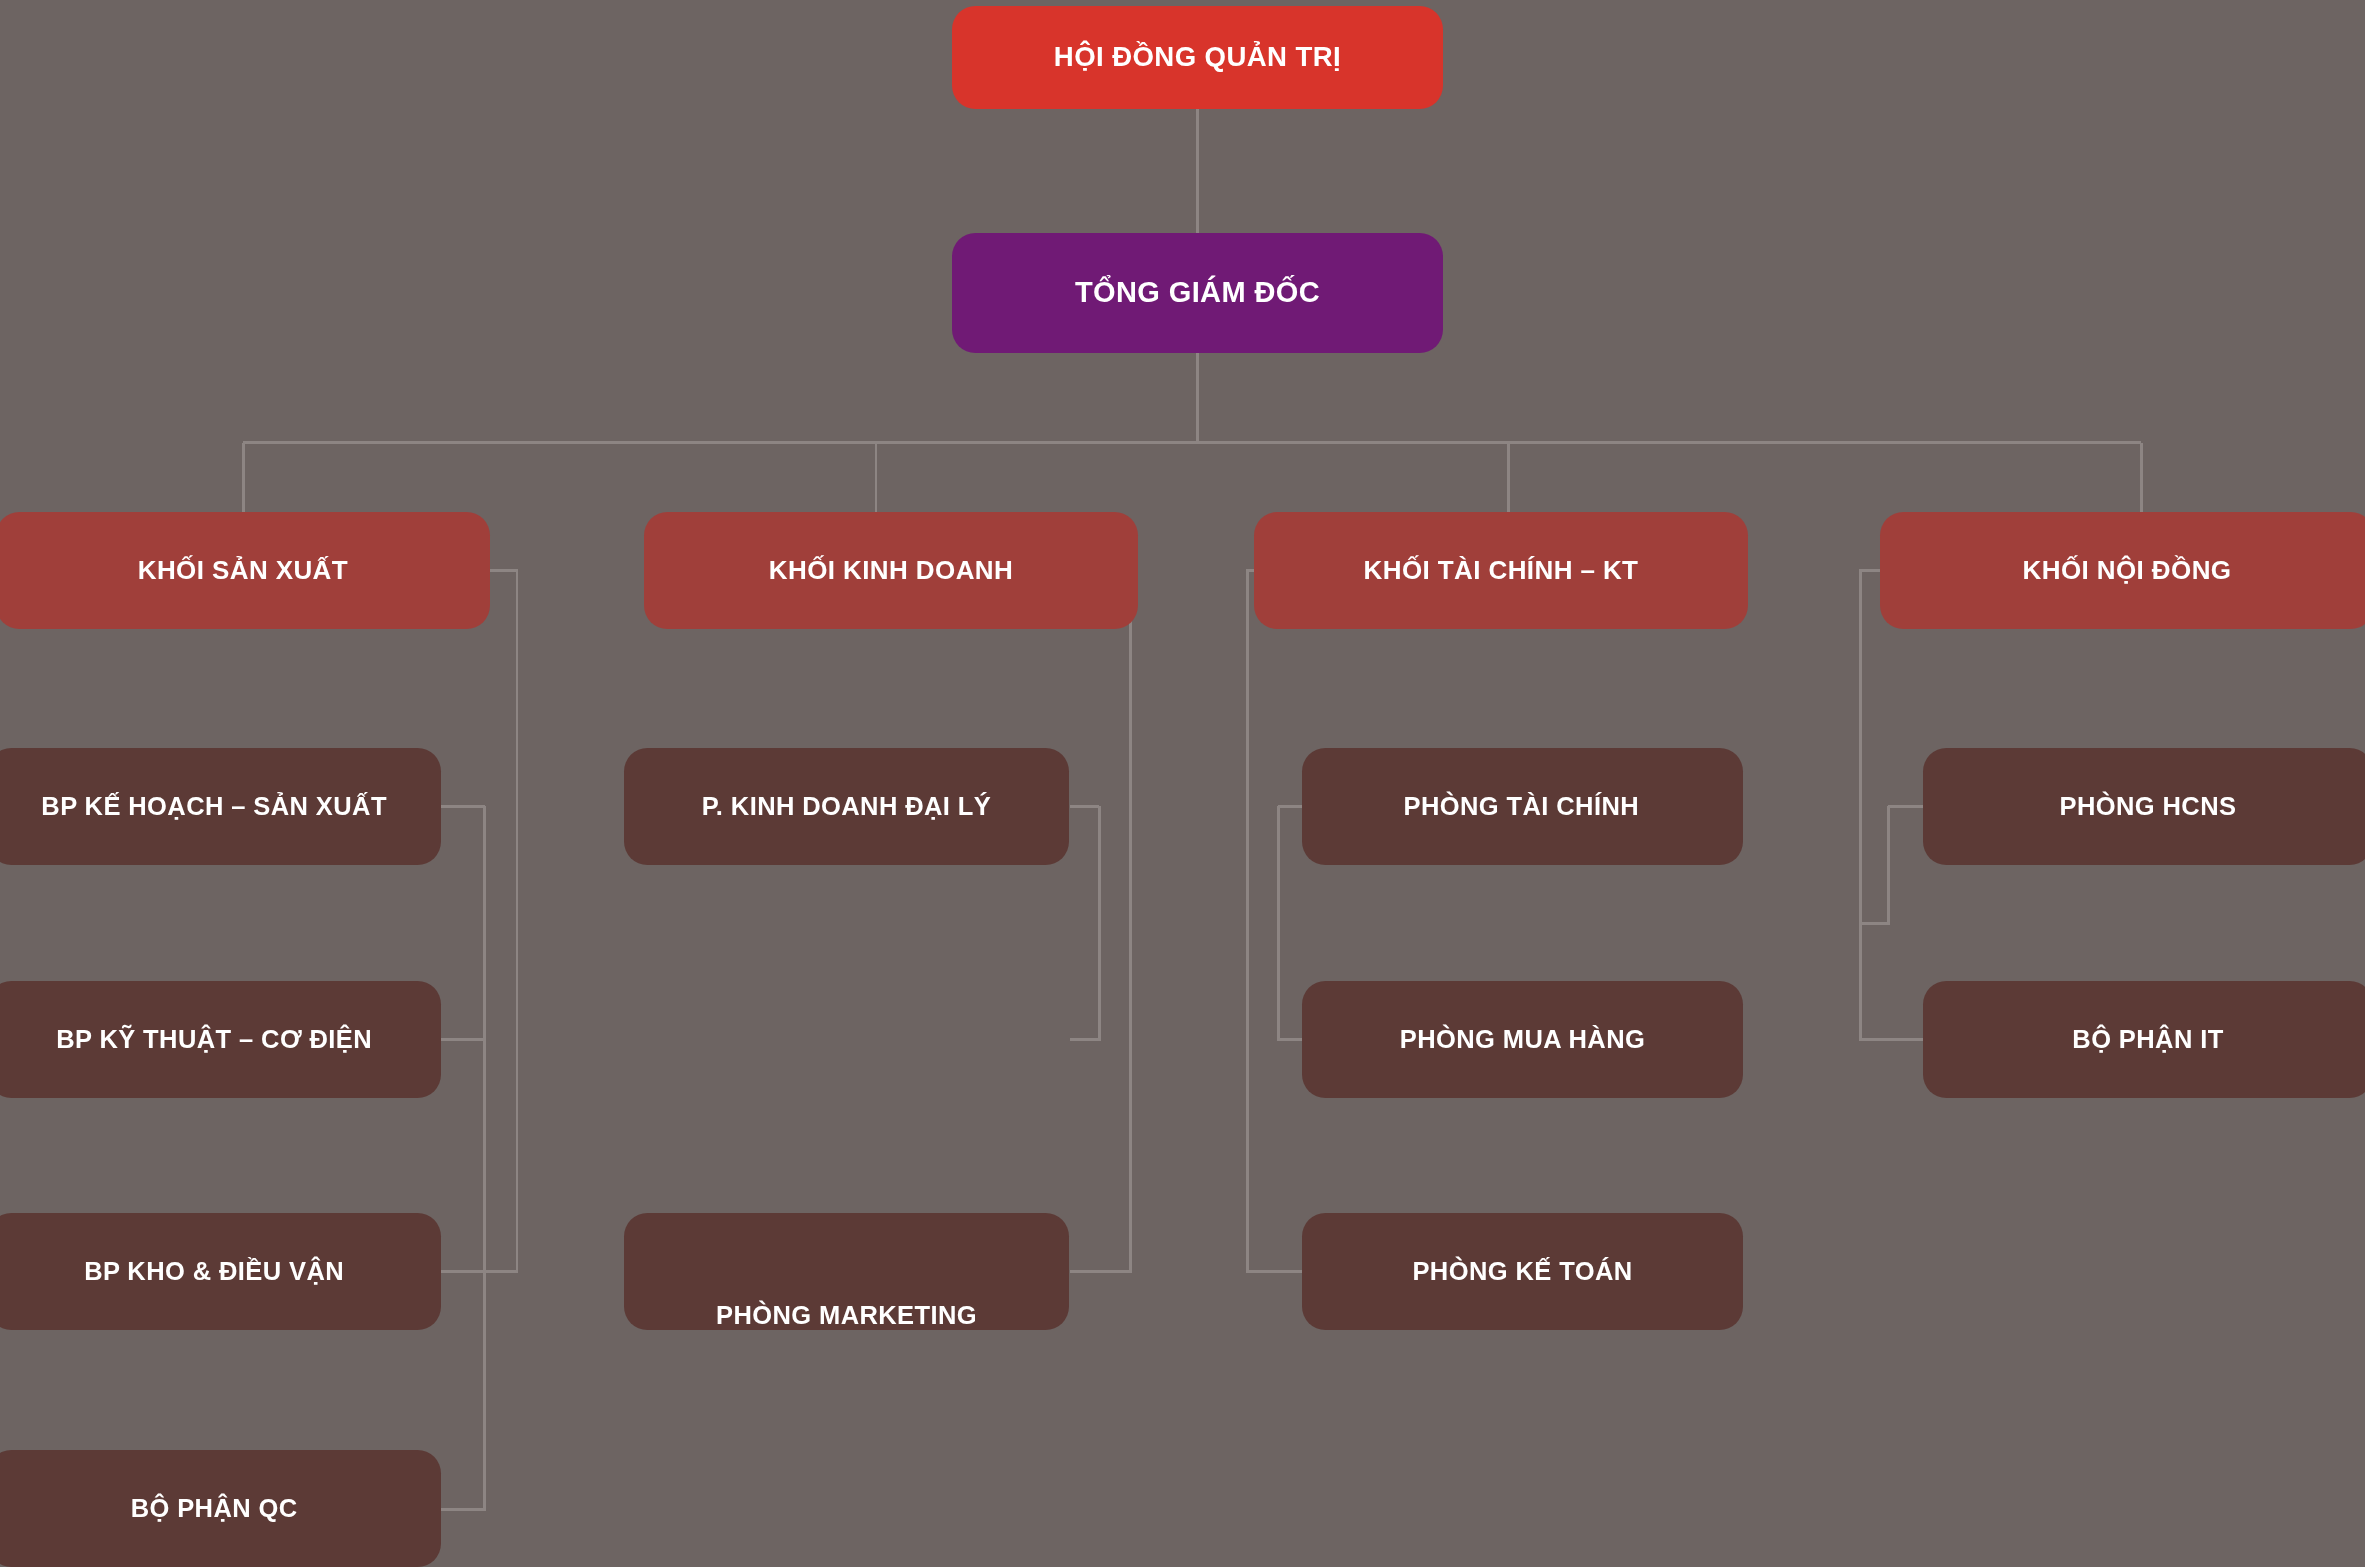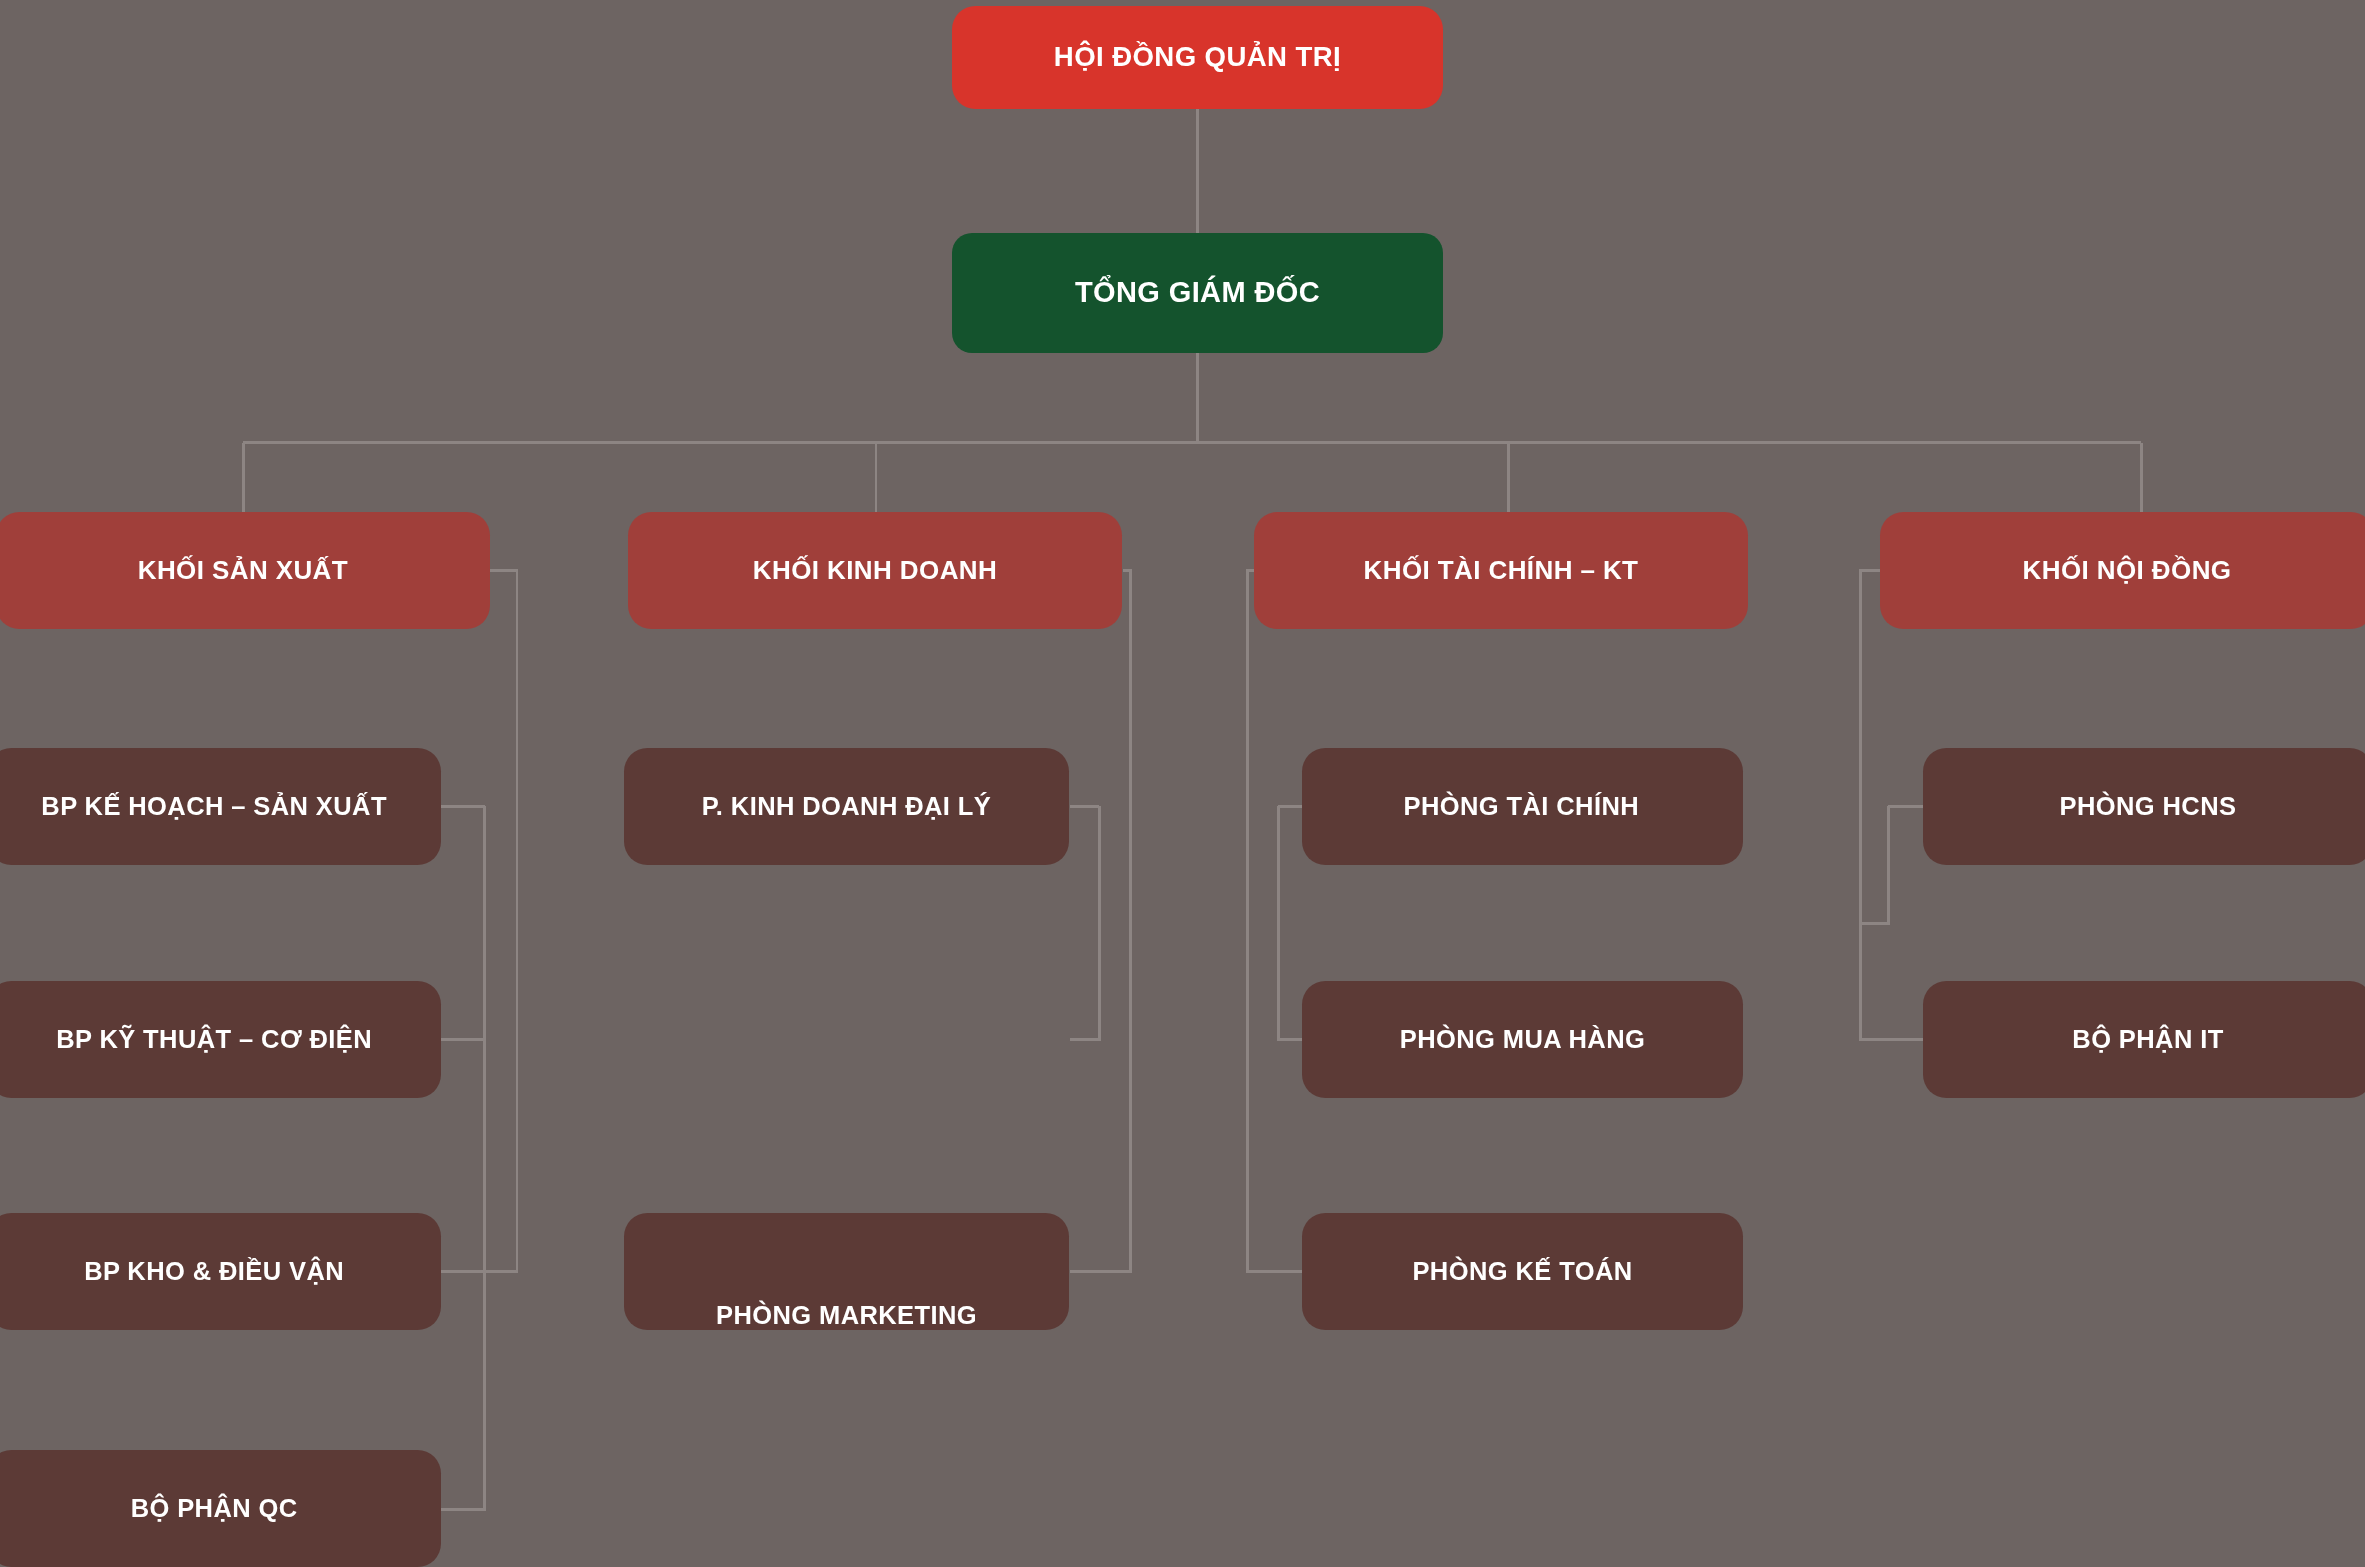--- a/index.html
+++ b/index.html
@@ -41,23 +41,22 @@
     font-weight: bold;
     line-height: 1.15;
     padding: 0 12.4px;
     white-space: nowrap;
   }
   .lvl-0 {
     background: #d8342b;
     font-size: 27.6px;
   }
   .lvl-1 {
-    background: #14532d;
+    background: #701a75;
     font-size: 29px;
-    border-radius: 20px;
   }
   .lvl-2 {
     background: #a03f3a;
     font-size: 26px;
   }
   .lvl-3 {
     background: #5c3a36;
     font-size: 25.5px;
   }
 </style>
@@ -104,21 +103,21 @@
   </div>
 
   <div class="node lvl-1" style="left:952px; top:233px; width:491px; height:120px;">
     <span>TỔNG GIÁM ĐỐC</span>
   </div>
 
   <div class="node lvl-2" style="left:-4.1px; top:512px; width:494px; height:117px;">
     <span>KHỐI SẢN XUẤT</span>
   </div>
 
-  <div class="node lvl-2" style="left:628px; top:512px; width:494px; height:117px;">
+  <div class="node lvl-2" style="left:644px; top:512px; width:494px; height:117px;">
     <span>KHỐI KINH DOANH</span>
   </div>
 
   <div class="node lvl-2" style="left:1254px; top:512px; width:494px; height:117px;">
     <span>KHỐI TÀI CHÍNH – KT</span>
   </div>
 
   <div class="node lvl-2" style="left:1880px; top:512px; width:494px; height:117px;">
     <span>KHỐI NỘI ĐỒNG</span>
   </div>

